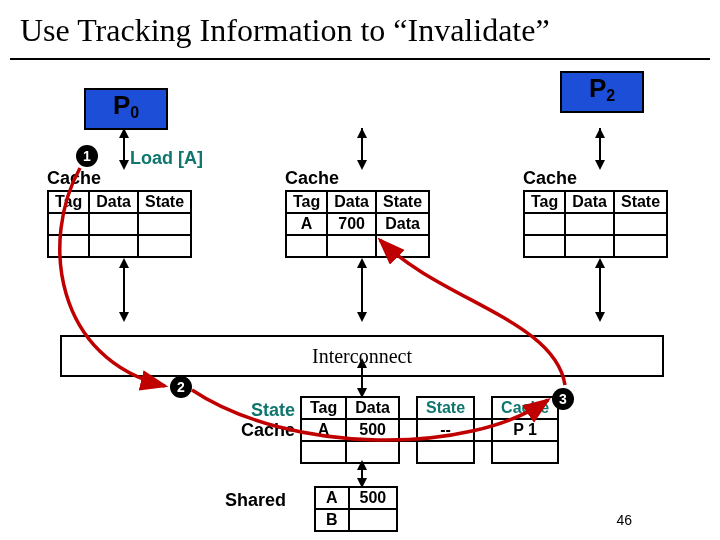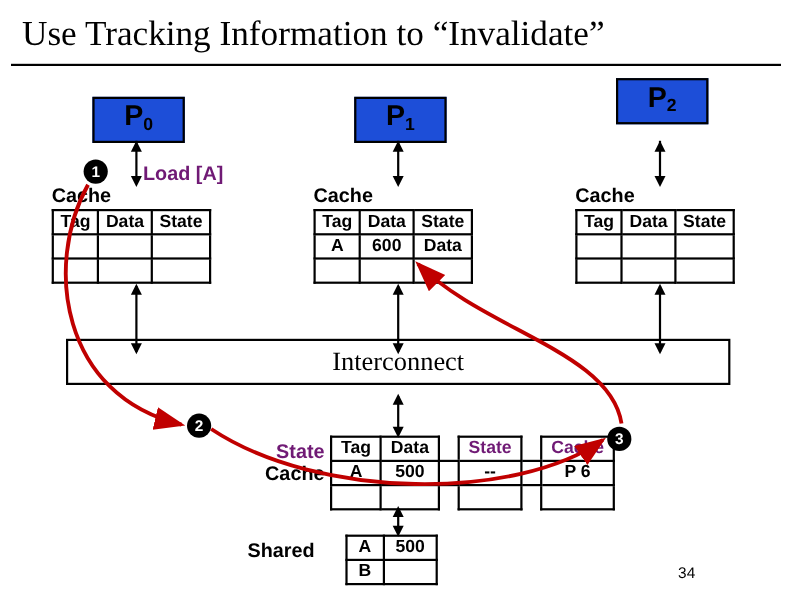--- a/index.html
+++ b/index.html
@@ -11,43 +11,40 @@
   .proc .sub{font-size:16px;font-family:Arial,sans-serif;font-weight:bold;display:inline;vertical-align:-4px;}
   .vline{position:absolute;width:2px;background:#000;}
   .arrowUp{position:absolute;width:0;height:0;border-left:5px solid transparent;border-right:5px solid transparent;border-bottom:10px solid #000;}
   .arrowDn{position:absolute;width:0;height:0;border-left:5px solid transparent;border-right:5px solid transparent;border-top:10px solid #000;}
   .lbl{position:absolute;font-family:Arial,sans-serif;font-weight:bold;font-size:18px;}
   .cacheLbl{font-weight:bold;}
   table.cache{position:absolute;border-collapse:collapse;font-family:Arial,sans-serif;font-size:16px;}
   table.cache td,table.cache th{border:2px solid #000;padding:1px 6px;text-align:center;font-weight:bold;height:18px;}
   table.cache th{font-weight:bold;}
   .circle{position:absolute;width:22px;height:22px;border-radius:50%;background:#000;color:#fff;font-weight:bold;font-family:Arial,sans-serif;font-size:14px;text-align:center;line-height:22px;}
-  .red{color:#701a75;}
-  .interconnect{position:absolute;left:60px;top:308px;width:600px;height:38px;border:2px solid #000;text-align:center;line-height:38px;font-size:24px;font-family:"Times New Roman",serif;}
+  .red{color:#0f766e;}
+  .interconnect{position:absolute;left:60px;top:335px;width:600px;height:38px;border:2px solid #000;text-align:center;line-height:38px;font-size:20px;font-family:"Times New Roman",serif;}
   table.shared{position:absolute;border-collapse:collapse;font-family:Arial,sans-serif;font-size:16px;font-weight:bold;}
   table.shared td,table.shared th{border:2px solid #000;padding:1px 8px;text-align:center;height:18px;}
   table.mem{position:absolute;border-collapse:collapse;font-family:Arial,sans-serif;font-size:16px;font-weight:bold;}
   table.mem td{border:2px solid #000;padding:1px 10px;text-align:center;height:18px;}
   .sharedLbl{position:absolute;font-family:Arial,sans-serif;font-weight:bold;font-size:18px;text-align:right;line-height:20px;}
   .pageno{position:absolute;right:20px;bottom:12px;font-family:Arial,sans-serif;font-size:14px;}
   svg.overlay{position:absolute;left:0;top:0;pointer-events:none;}
 </style>
 </head>
 <body>
 
 <div class="slide">
   <div class="title">Use Tracking Information to “Invalidate”</div>
   <div class="hr"></div>
 
   <div class="proc" style="left:84px;top:88px">
     <span class="big">P</span><span class="sub">0</span>
   </div>
-  <div class="proc" style="left:322px;top:88px">
-    <span class="big">P</span><span class="sub">1</span>
-  </div>
   <div class="proc" style="left:560px;top:71px">
     <span class="big">P</span><span class="sub">2</span>
   </div>
 
   <div class="vline" style="left:123px;top:128px;height:36px"></div>
   <div class="arrowUp" style="left:119px;top:128px"></div>
   <div class="arrowDn" style="left:119px;top:160px"></div>
   <div class="vline" style="left:361px;top:128px;height:36px"></div>
   <div class="arrowUp" style="left:357px;top:128px"></div>
   <div class="arrowDn" style="left:357px;top:160px"></div>
@@ -83,21 +80,21 @@
     </table>
   <table class="cache" style="left:285px;top:190px">
     <tbody>
         <tr>
           <th>Tag</th>
           <th>Data</th>
           <th>State</th>
         </tr>
     <tr>
           <td>A</td>
-          <td>600</td>
+          <td>700</td>
           <td>Data</td>
         </tr>
     <tr>
           <td>&nbsp;</td>
           <td>&nbsp;</td>
           <td>&nbsp;</td>
         </tr>
   </tbody>
     </table>
   <table class="cache" style="left:523px;top:190px">
@@ -153,21 +150,21 @@
           <th class="red">State</th>
           <th style="border-left:none;border-right:none;border-top:none"></th>
           <th class="red">Cache</th>
         </tr>
     <tr>
           <td>A</td>
           <td>500</td>
           <td style="border-left:none;border-right:none"></td>
           <td>--</td>
           <td style="border-left:none;border-right:none"></td>
-          <td>P 6</td>
+          <td>P 1</td>
         </tr>
     <tr>
           <td>&nbsp;</td>
           <td>&nbsp;</td>
           <td style="border-left:none;border-right:none;border-bottom:none"></td>
           <td>&nbsp;</td>
           <td style="border-left:none;border-right:none;border-bottom:none"></td>
           <td>&nbsp;</td>
         </tr>
   </tbody>
@@ -198,14 +195,14 @@
       </marker>
     </defs>
 
     <path d="M 80 168 C 40 240, 55 360, 165 386" stroke="#c00000" stroke-width="3.5" fill="none" marker-end="url(#rArrow)"></path>
 
     <path d="M 192 390 C 290 455, 470 455, 548 400" stroke="#c00000" stroke-width="3.5" fill="none" marker-end="url(#rArrow)"></path>
 
     <path d="M 565 385 C 555 320, 440 300, 380 240" stroke="#c00000" stroke-width="3.5" fill="none" marker-end="url(#rArrow)"></path>
   </svg>
 
-  <div class="pageno">34</div>
+  <div class="pageno">46</div>
 </div>
 
 </body></html>

